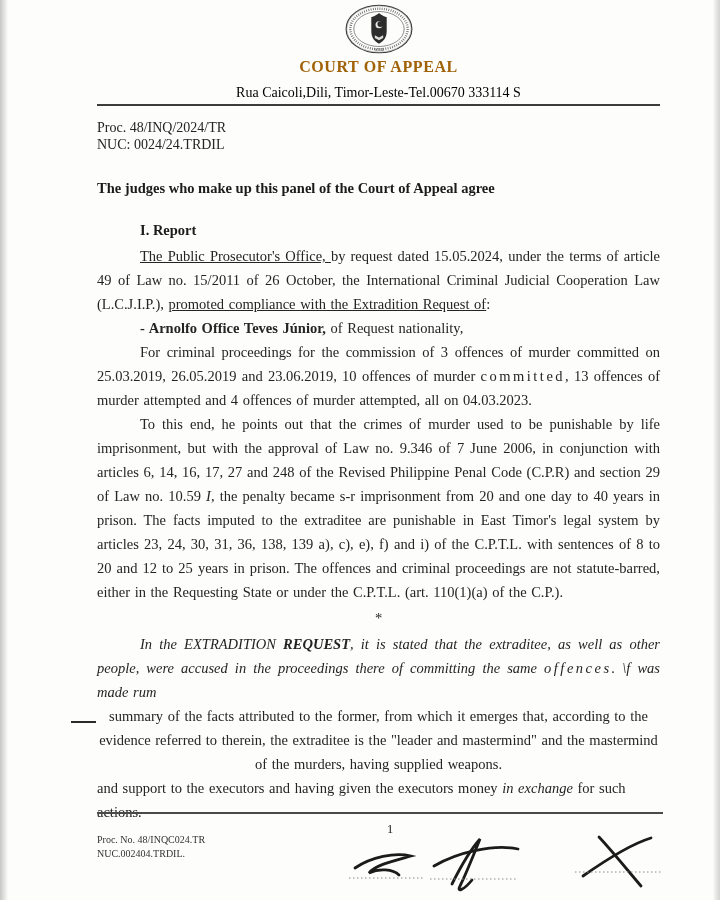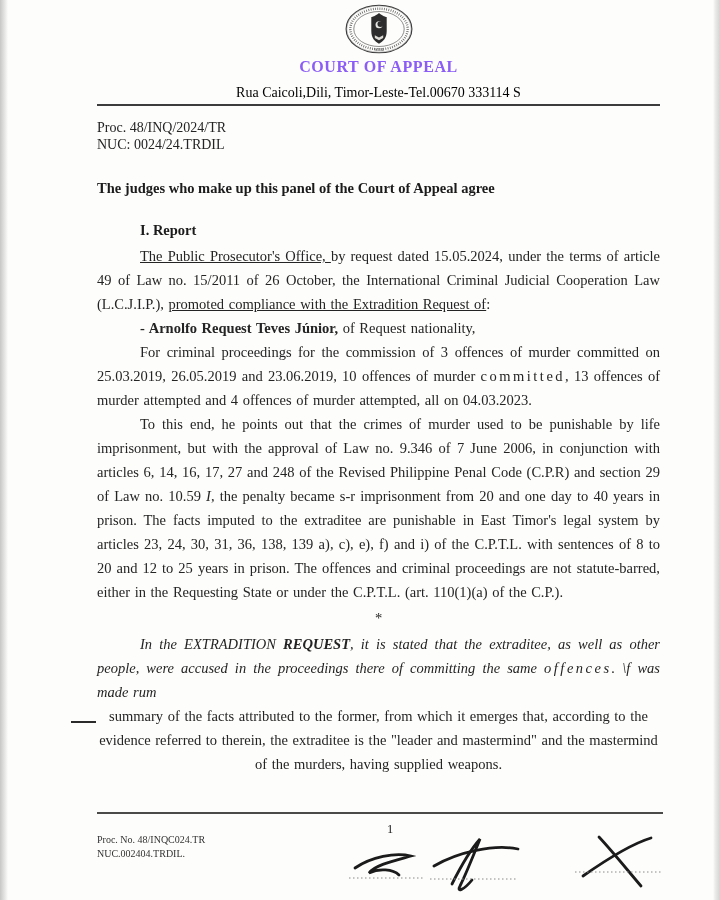--- a/index.html
+++ b/index.html
@@ -23,21 +23,21 @@
     position:absolute;right:0;top:0;bottom:0;width:7px;
     background:linear-gradient(to left,#d4d4d2,#ececea 70%,#fdfdfb);
   }
   .content{
     position:absolute;left:97px;top:0;width:563px;
   }
   header{text-align:center;}
   .seal{margin:3px auto 0;width:70px;height:52px;}
   .court-name{
     margin-top:3px;
-    font-weight:bold;font-size:16px;letter-spacing:0.6px;color:#8b5cf6;
+    font-weight:bold;font-size:16px;letter-spacing:0.6px;color:#a16207;
   }
   .address{
     margin-top:9px;
     font-size:14px;color:#000000;
     border-bottom:2px solid #3c3c3c;
     padding-bottom:3px;
   }
   .proc-block{
     margin-top:13px;text-align:left;
     font-size:14px;line-height:17px;color:#242424;
@@ -108,26 +108,27 @@
         <div>Proc. 48/INQ/2024/TR</div>
         <div>NUC: 0024/24.TRDIL</div>
       </div>
     </header>
 
     <div class="heading">The judges who make up this panel of the Court of Appeal agree</div>
     <div class="section-title">I. Report</div>
 
     <div class="doc-body">
         <p class="indent" style="text-align: justify;"><span style="text-decoration: underline;">The Public Prosecutor's Office, </span><span>by request dated 15.05.2024, under the terms of article 49 of Law no. 15/2011 of 26 October, the International Criminal Judicial Cooperation Law (L.C.J.I.P.), </span><span style="text-decoration: underline;">promoted compliance with the Extradition Request of</span><span>:</span></p>
-        <p class="indent" style="text-align: left;"><span style="font-weight: bold;">- Arnolfo Request Teves Júnior,</span><span> of Request nationality,</span></p>
+        <p class="indent" style="text-align: left;"><span style="font-weight: bold;">- Arnolfo Office Teves Júnior,</span><span> of Request nationality,</span></p>
         <p class="indent" style="text-align: justify;"><span>For criminal proceedings for the commission of 3 offences of murder committed on 25.03.2019, 26.05.2019 and 23.06.2019, 10 offences of murder </span><span style="letter-spacing: 2.5px;">committed</span><span>, 13 offences of murder attempted and 4 offences of murder attempted, all on 04.03.2023.</span></p>
         <p class="indent" style="text-align: justify;"><span>To this end, he points out that the crimes of murder used to be punishable by life imprisonment, but with the approval of Law no. 9.346 of 7 June 2006, in conjunction with articles 6, 14, 16, 17, 27 and 248 of the Revised Philippine Penal Code (C.P.R) and section 29 of Law no. 10.59 </span><span style="font-style: italic;">I</span><span>, the penalty became s-r imprisonment from 20 and one day to 40 years in prison. The facts imputed to the extraditee are punishable in East Timor's legal system by articles 23, 24, 30, 31, 36, 138, 139 a), c), e), f) and i) of the C.P.T.L. with sentences of 8 to 20 and 12 to 25 years in prison. The offences and criminal proceedings are not statute-barred, either in the Requesting State or under the C.P.T.L. (art. 110(1)(a) of the C.P.).</span></p>
         <p class="star" style="text-align: center;"><span>*</span></p>
         <p class="indent" style="text-align: justify; font-style: italic;"><span>In the EXTRADITION </span><span style="font-weight: bold;">REQUEST</span><span>, it is stated that the extraditee, as well as other people, were accused in the proceedings there of committing the same </span><span style="letter-spacing: 2.5px;">offences</span><span>. \f was made rum</span></p>
         <p style="text-align: center;"><span class="margin-dash"></span><span>summary of the facts attributed to the former, from which it emerges that, according to the evidence referred to therein, the extraditee is the "leader and mastermind" and the mastermind of the murders, having supplied weapons.</span></p>
+        <p style="text-align: left;"><span>and support to the executors and having given the executors money </span><span style="font-style: italic;">in exchange</span><span> for such actions.</span></p>
       </div>
   </div>
 
   <footer>
     <div class="footer-rule"></div>
     <div class="footer-refs">
       <div>Proc. No. 48/INQC024.TR</div>
       <div>NUC.002404.TRDIL.</div>
     </div>
     <div class="page-number">1</div>

